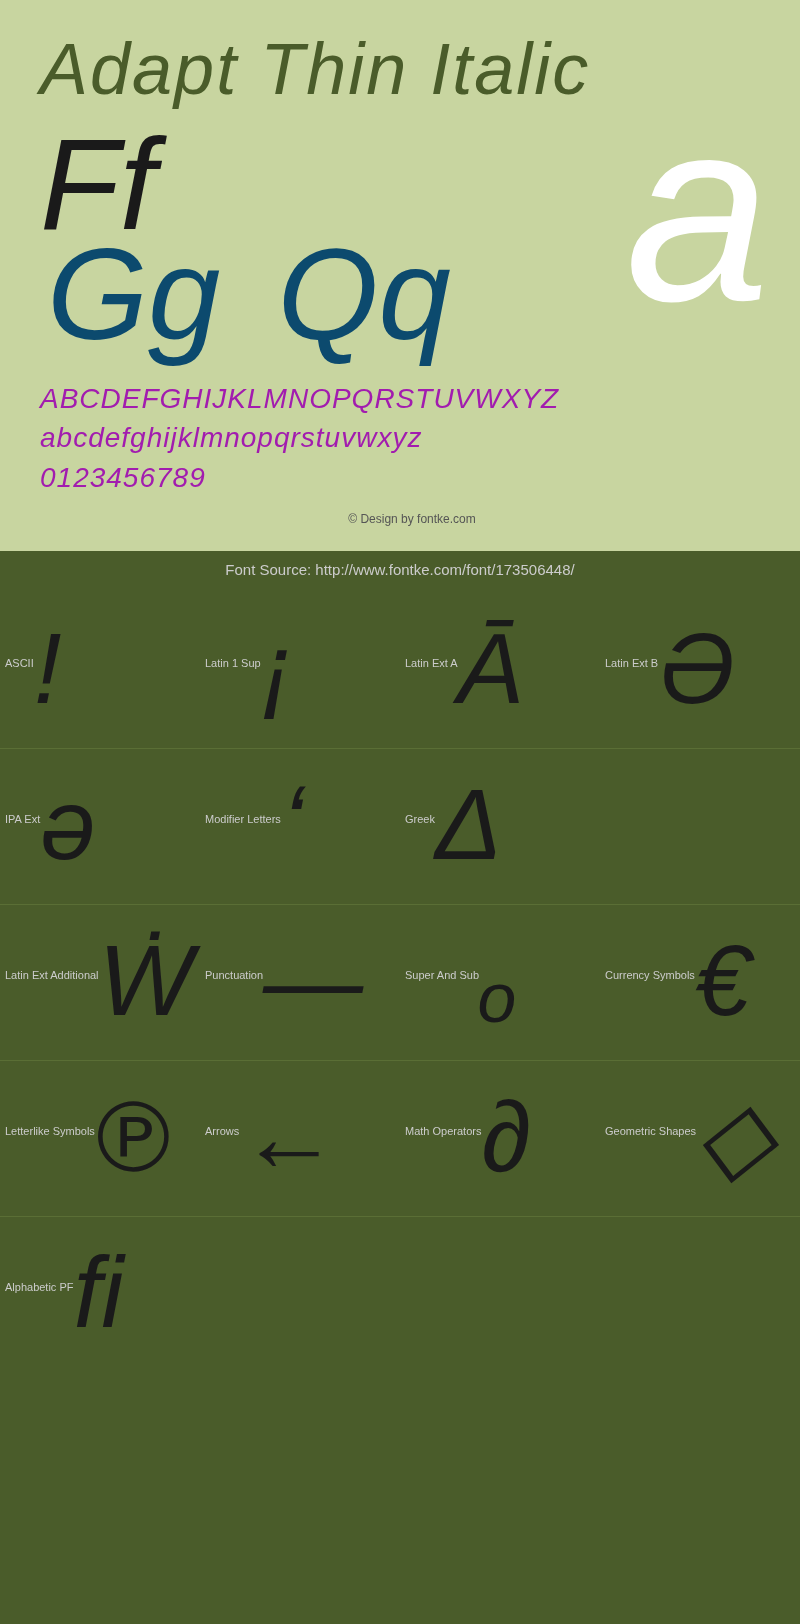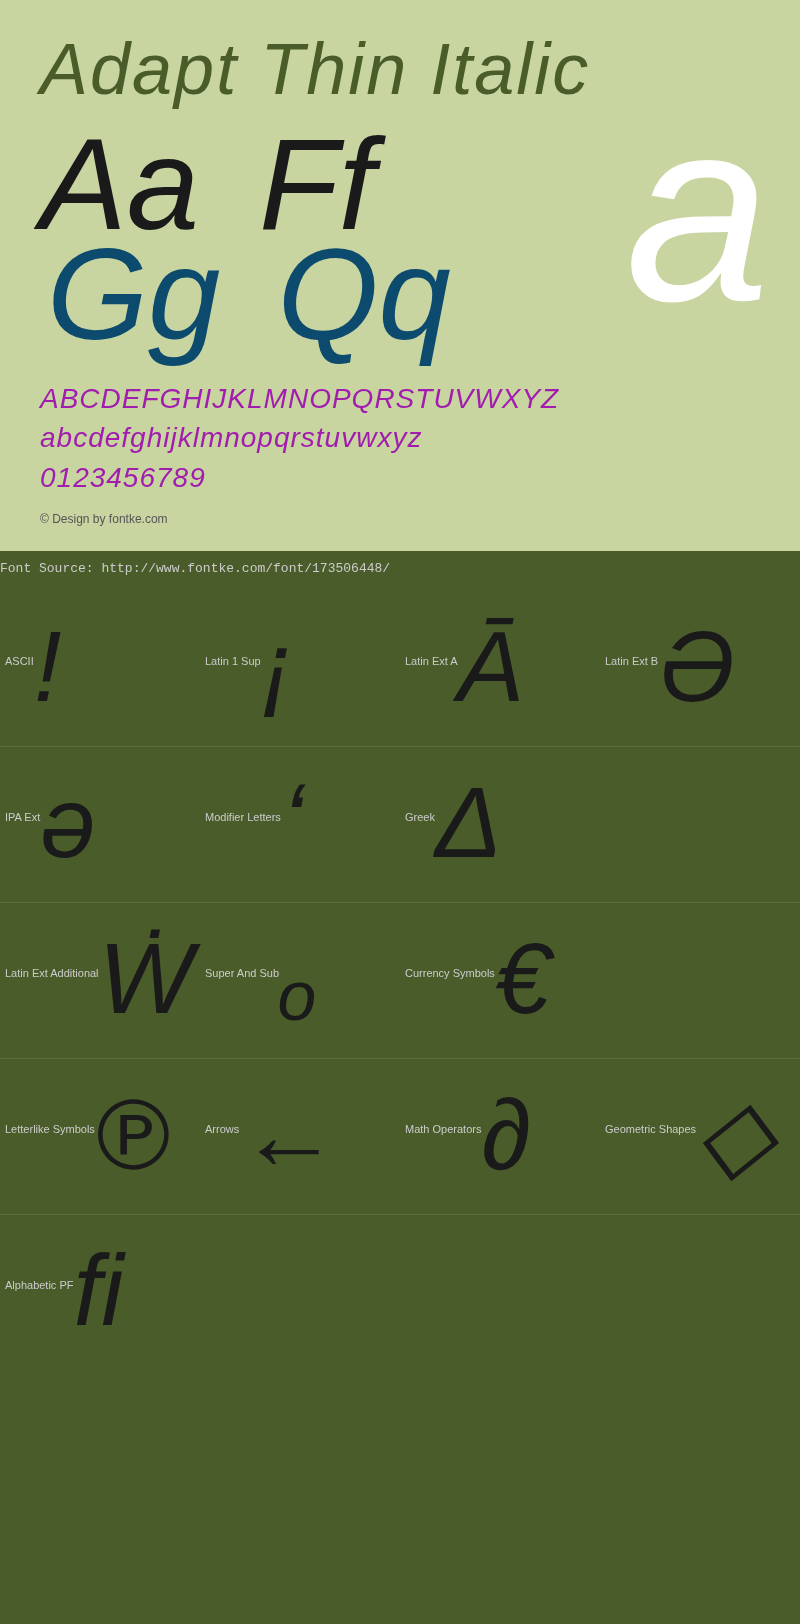--- a/index.html
+++ b/index.html
@@ -72,38 +72,37 @@
     .alphabet-line {
       font-size: 28px;
       font-style: italic;
       font-weight: 100;
       color: #a21caf;
       line-height: 1.4;
       letter-spacing: 1px;
     }
 
     .copyright {
-      text-align: left;
+      text-align: center;
       font-size: 12px;
       color: #555;
       padding: 5px 0 5px 0;
     }
 
     
     .bottom-section {
       background: #4a5c2a;
       padding: 0;
     }
 
     .font-source {
-      text-align: left;
+      text-align: center;
       color: #ccc;
-      font-size: 13px;
+      font-size: 15px;
       padding: 10px 0 15px 0;
-      font-family: Liberation Mono, monospace;
     }
 
     
     .glyph-grid {
       display: grid;
       grid-template-columns: repeat(4, 1fr);
     }
 
     .glyph-cell {
       display: flex;
@@ -140,21 +139,20 @@
       grid-column: 1 / -1;
     }
   </style>
 </head>
 <body>
 
 <div class="top-section">
   <div class="font-title">Adapt Thin Italic</div>
 
   <div class="letter-showcase">
-    <div class="letter-pair">Aa</div>
     <div class="letter-pair">Ff</div>
     <div class="letter-large">a</div>
   </div>
 
   <div class="letter-row2">
     <div class="letter-pair2">Gg</div>
     <div class="letter-pair2">Qq</div>
   </div>
 
   <div class="alphabet-section">
@@ -201,20 +199,24 @@
       <div class="glyph-cell">
         <div class="glyph-label">Greek</div>
         <div class="glyph-char">Δ</div>
       </div>
       <div class="separator"></div>
       <div class="glyph-cell">
         <div class="glyph-label">Latin Ext Additional</div>
         <div class="glyph-char">Ẇ</div>
       </div>
       <div class="glyph-cell">
+        <div class="glyph-label">Punctuation</div>
+        <div class="glyph-char">—</div>
+      </div>
+      <div class="glyph-cell">
         <div class="glyph-label">Super And Sub</div>
         <div class="glyph-char">ₒ</div>
       </div>
       <div class="glyph-cell">
         <div class="glyph-label">Currency Symbols</div>
         <div class="glyph-char">€</div>
       </div>
       <div class="separator"></div>
       <div class="glyph-cell">
         <div class="glyph-label">Letterlike Symbols</div>

